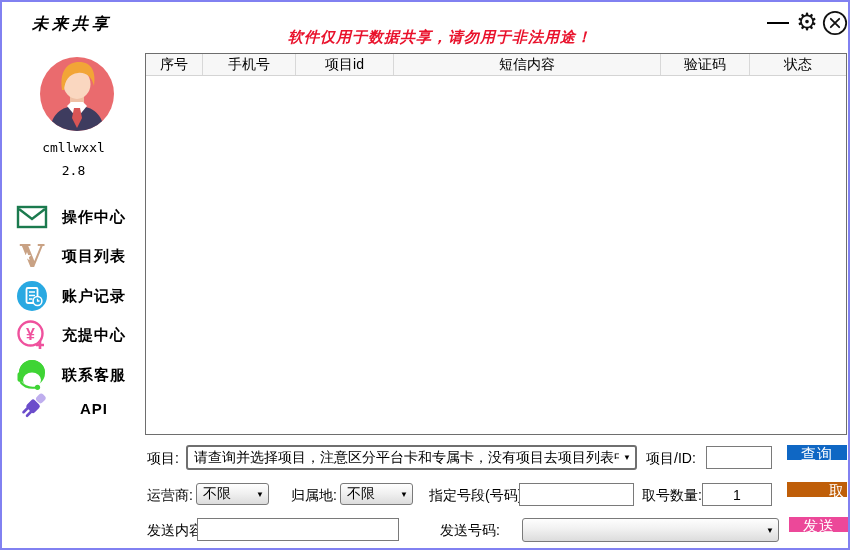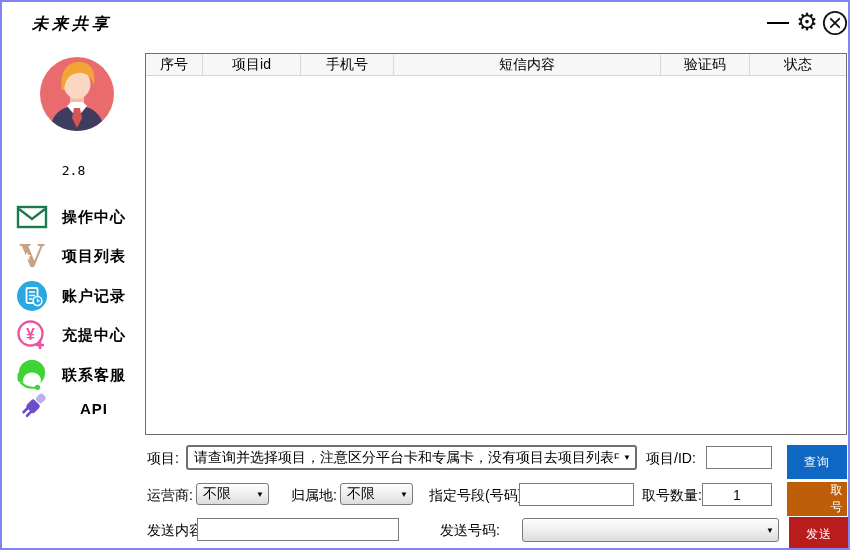--- a/index.html
+++ b/index.html
@@ -31,31 +31,32 @@
   .tbody { height:358px; background:#fff; }
 
   
   .flabel { position:absolute; font-size:14px; color:#000; white-space:nowrap; }
   .combo { position:absolute; border:1px solid #7a7a7a; border-radius:3px; background:linear-gradient(to bottom,#fefefe 0%,#f1f1f1 45%,#dcdcdc 100%); display:flex; align-items:center; cursor:pointer; }
   .combo.white { background:#fff; border:2px solid #6f6f6f; }
   .combo-text { flex:1; padding-left:6px; font-size:14px; color:#000; white-space:nowrap; overflow:hidden; }
   .combo-arrow { width:16px; font-size:8px; color:#000; text-align:center; flex:0 0 16px; }
   .tinput { position:absolute; border:1px solid #7a7a7a; background:#fff; font-size:14px; padding:0 4px; font-family:"Liberation Sans", sans-serif; outline:none; }
   .tinput.center { text-align:center; }
-  .btn { position:absolute; width:60px; height:34px; border:none; color:#fff; font-size:12px; font-family:"Liberation Sans", sans-serif; letter-spacing:1px; cursor:pointer; }
+  .btn { position:absolute; width:60px; height:15px; border:none; color:#fff; font-size:15px; font-family:"Liberation Sans", sans-serif; letter-spacing:1px; cursor:pointer; }
   .btn-query { background:#0f67c4; }
   .btn-take  { background:#bf5e08;padding-left:40px; }
-  .btn-send  { background:#b91c1c; }
+  .btn-send  { background:#ec4899; }
 </style>
 </head>
 <body>
 
 <div class="window">
 
   <div class="app-title">未来共享</div>
+  <div class="warning">软件仅用于数据共享，请勿用于非法用途！</div>
   <div class="min-btn">
     <div class="min-bar"></div>
   </div>
   <div class="gear-btn">
     <span>⚙</span>
   </div>
   <div class="close-btn">
     <svg width="26" height="26" viewBox="0 0 26 26">
       <circle cx="13" cy="13" r="11.2" fill="none" stroke="#111" stroke-width="1.8"></circle>
       <path d="M8.8,8.8 L17.2,17.2 M17.2,8.8 L8.8,17.2" stroke="#111" stroke-width="1.8" stroke-linecap="round"></path>
@@ -71,20 +72,21 @@
     <g clip-path="url(#avclip)">
       <rect width="76" height="76" fill="#ea6b6e"></rect>
       <rect x="31" y="36" width="14" height="18" fill="#efc0a5"></rect>
       <ellipse cx="38" cy="28" rx="13.5" ry="15" fill="#fad7c0"></ellipse>
       <path d="M23,34 C20,12 31,6 40,6 C53,6 57,16 55,30 C53,21 47,16 39,17 C30,18 26,24 25,34 Z" fill="#f2a537"></path>
       <path d="M38,50 C20,50 12,60 10,78 L66,78 C64,60 56,50 38,50 Z" fill="#3e3c5f"></path>
       <path d="M28,50 L38,62 L48,50 L44,46 L32,46 Z" fill="#ffffff"></path>
       <path d="M35,52 L41,52 L43,62 L38,72 L33,62 Z" fill="#d85555"></path>
     </g>
   </svg>
+  <div class="username">cmllwxxl</div>
   <div class="version">2.8</div>
 
   <div class="menu-item" style="top:198px">
     <span class="menu-icon">
       <svg width="32" height="24" viewBox="0 0 32 24">
         <rect x="2" y="2" width="28" height="20" fill="#fff" stroke="#1b7a4e" stroke-width="2.4"></rect>
         <path d="M3,4 L16,14 L29,4" fill="none" stroke="#1b7a4e" stroke-width="2.4"></path>
       </svg>
     </span>
     <span class="menu-label">操作中心</span>
@@ -147,22 +149,22 @@
           <rect x="12.5" y="24.5" width="8" height="9" rx="3" fill="#bfaeee"></rect>
         </g>
       </svg>
     </span>
     <span class="menu-label">API</span>
   </div>
 
   <div class="table">
     <div class="thead">
       <div class="th" style="flex:0 0 57px">序号</div>
+      <div class="th" style="flex:0 0 93px">手机号</div>
       <div class="th" style="flex:0 0 98px">项目id</div>
-      <div class="th" style="flex:0 0 93px">手机号</div>
       <div class="th" style="flex:0 0 267px">短信内容</div>
       <div class="th" style="flex:0 0 89px">验证码</div>
       <div class="th" style="flex:1">状态</div>
     </div>
     <div class="tbody"></div>
   </div>
 
   <div class="flabel" style="left:145px; top:448px;">项目:</div>
   <div class="combo white" style="left:184px; top:443px; width:451px; height:25px;">
     <span class="combo-text">请查询并选择项目，注意区分平台卡和专属卡，没有项目去项目列表中申请</span>

